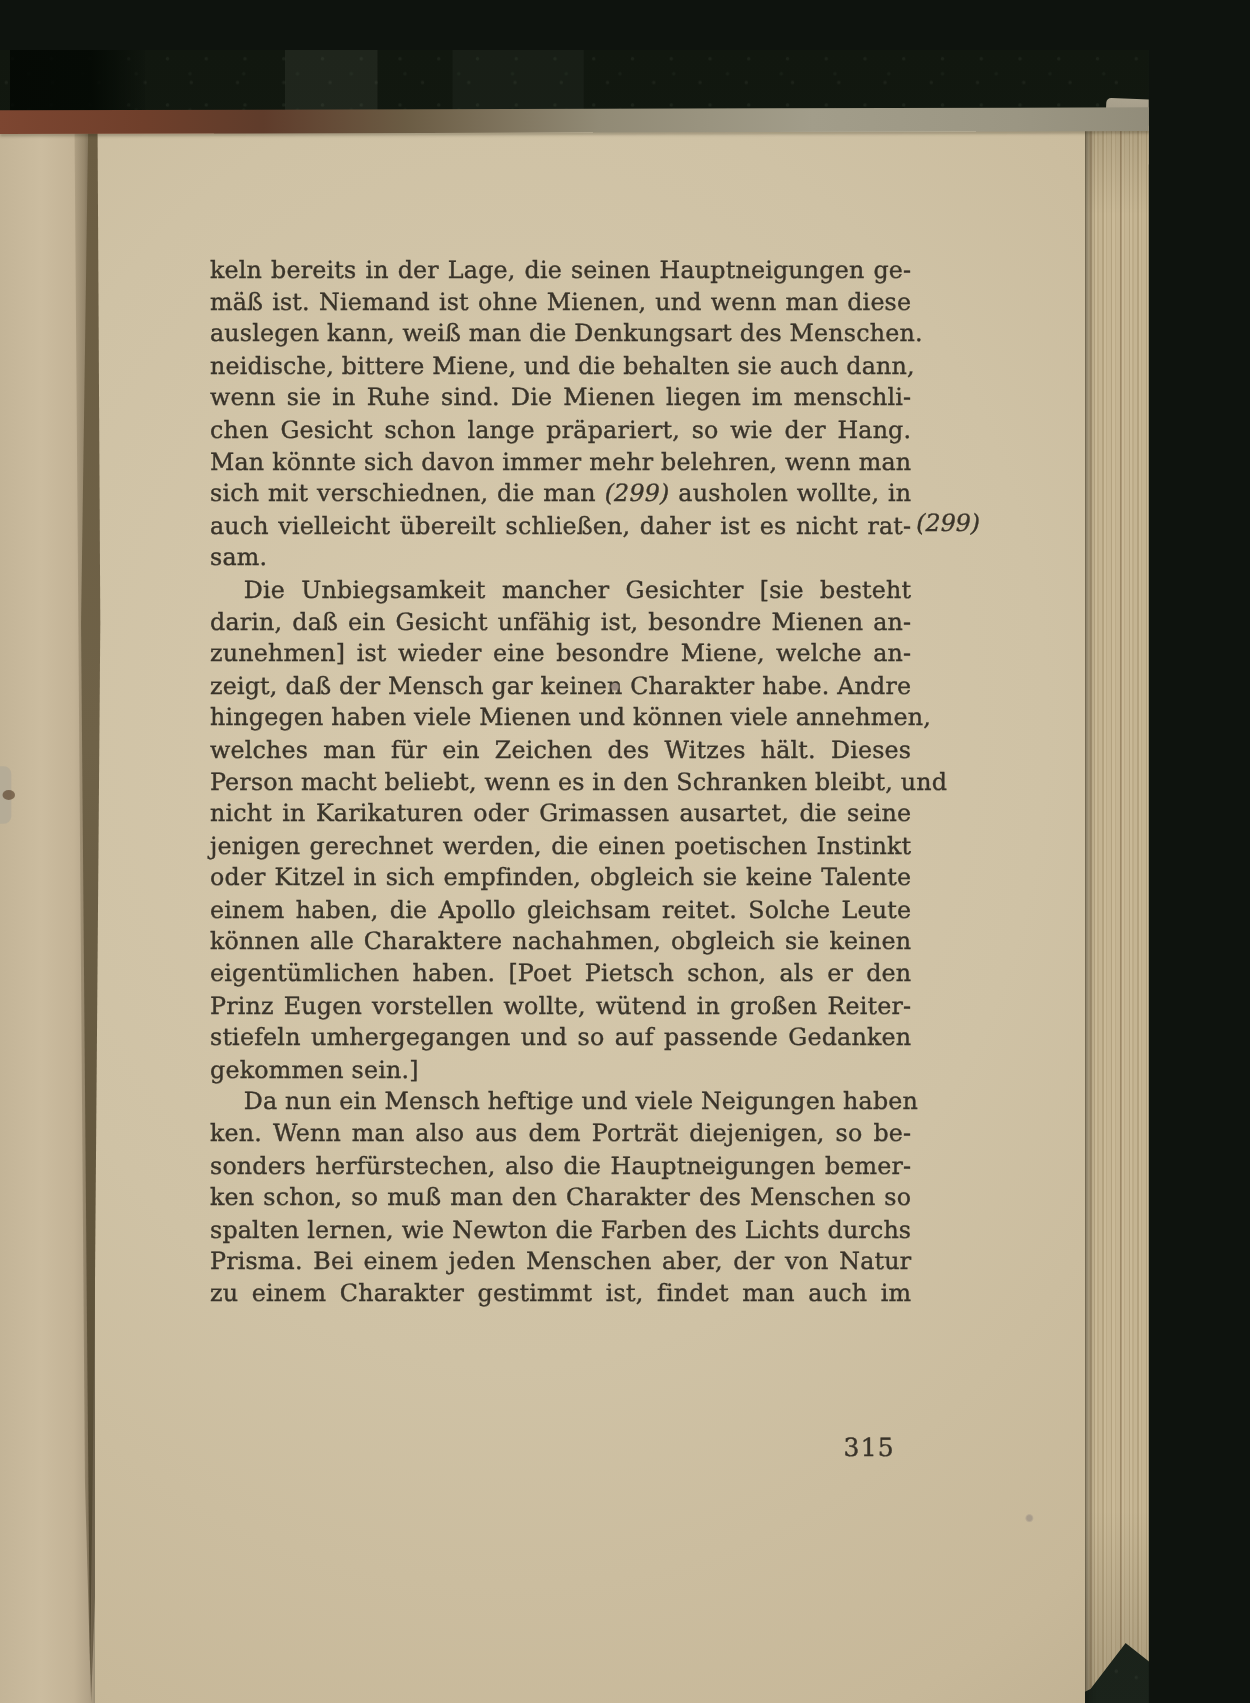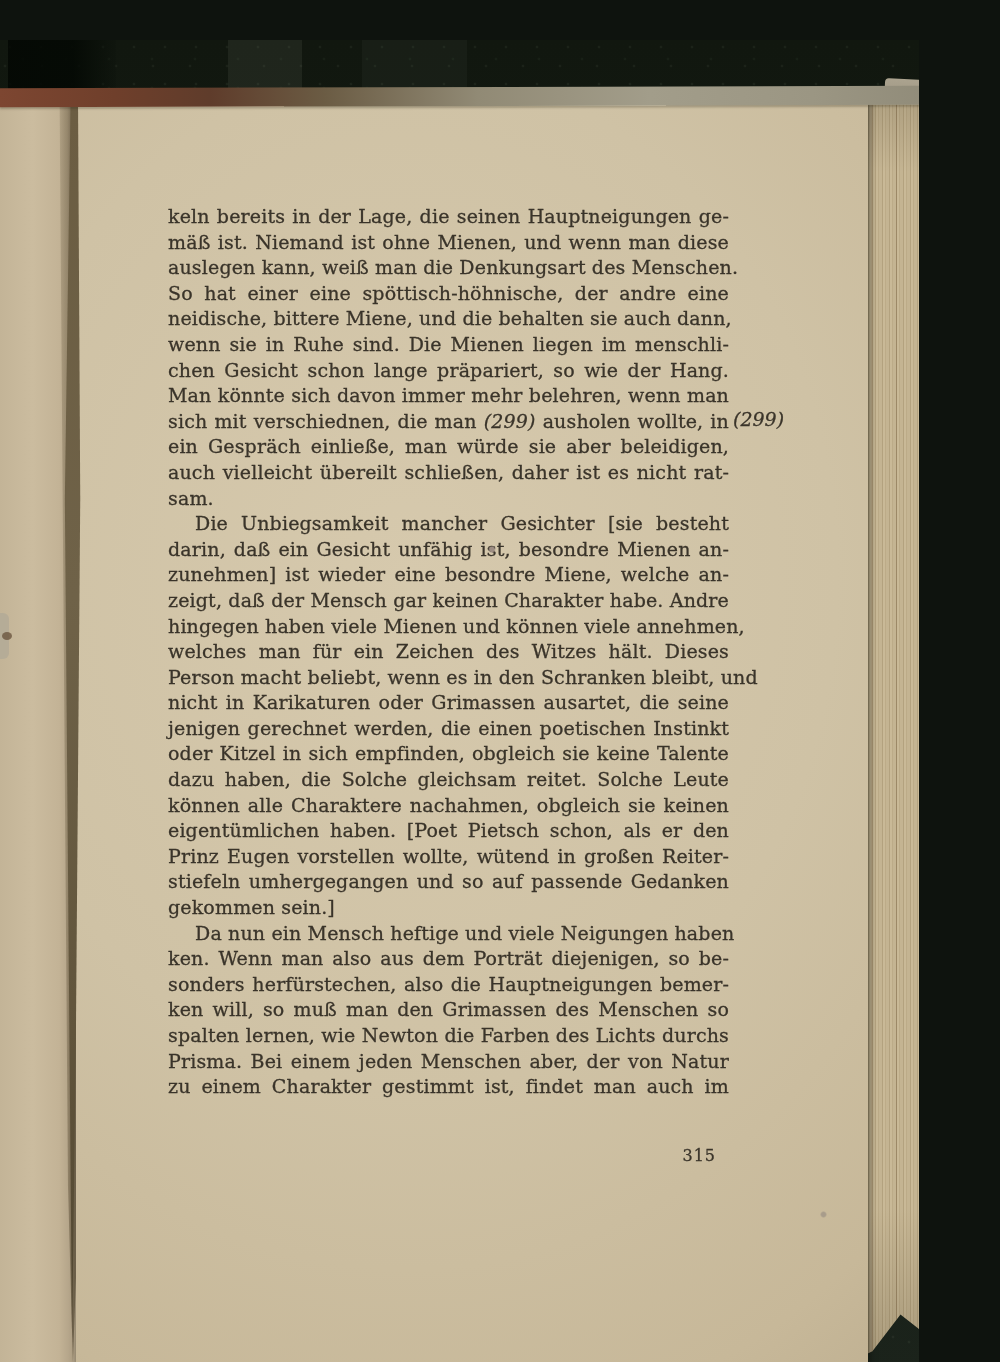--- a/index.html
+++ b/index.html
@@ -55,21 +55,21 @@
     box-shadow:0 2px 2px rgba(40,35,20,0.25);}
   
   .textblock{left:92px;top:106px;width:561px;color:#3a342a;font-size:19px;
     -webkit-text-stroke:0.3px #3a342a; letter-spacing:0.15px;}
   .tline{height:25.6px;line-height:25.6px;text-align:justify;text-align-last:justify;white-space:nowrap;}
   .tline.lastline{text-align-last:left;}
   .tline.indent{text-indent:27px;}
   .ref{font-style:italic;}
   .margin-note{left:657px;top:310px;width:70px;color:#3a342a;font-size:19px;font-style:italic;
     -webkit-text-stroke:0.3px #3a342a;}
-  .page-number{left:440px;top:1048px;width:200px;text-align:right;color:#3a342a;font-size:16px;
+  .page-number{left:440px;top:1048px;width:200px;text-align:right;color:#3a342a;font-size:20px;
     letter-spacing:1px;-webkit-text-stroke:0.3px #3a342a;}
   
   .mark-left{left:0;top:573px;width:9px;height:46px;background:#b3aa96;border-radius:0 6px 6px 0;opacity:.85;}
   .speck-a{left:412px;top:448px;width:8px;height:7px;border-radius:50%;
     background:radial-gradient(circle,#9d8d83 0 40%,rgba(157,141,131,0) 75%);}
   .speck-b{left:744px;top:1113px;width:7px;height:7px;border-radius:50%;
     background:radial-gradient(circle,#a89c8b 0 40%,rgba(168,156,139,0) 75%);}
   .speck-c{left:2px;top:592px;width:10px;height:8px;border-radius:50%;background:#6b5640;opacity:.8;}
 </style>
 </head>
@@ -85,49 +85,47 @@
   <div class="abs fore-edge"></div>
 
   <div class="abs facing-page"></div>
   <div class="abs gutter-soft"></div>
 
   <div class="abs page">
     <div class="abs textblock">
         <div class="tline">keln bereits in der Lage, die seinen Hauptneigungen ge-</div>
         <div class="tline">mäß ist.  Niemand ist ohne Mienen, und wenn man diese</div>
         <div class="tline">auslegen kann, weiß man die Denkungsart des Menschen.</div>
-        <div class="tline">So hat einer eine spöttisch-höhnische, der andre eine</div>
         <div class="tline">neidische, bittere Miene, und die behalten sie auch dann,</div>
         <div class="tline">wenn sie in Ruhe sind.  Die Mienen liegen im menschli-</div>
         <div class="tline">chen Gesicht schon lange präpariert, so wie der Hang.</div>
         <div class="tline">Man könnte sich davon immer mehr belehren, wenn man</div>
         <div class="tline"><span>sich mit verschiednen, die man </span><span class="ref">(299)</span><span> ausholen wollte, in</span></div>
-        <div class="tline">ein Gespräch einließe, man würde sie aber beleidigen,</div>
         <div class="tline">auch vielleicht übereilt schließen, daher ist es nicht rat-</div>
         <div class="tline lastline">sam.</div>
         <div class="tline indent">Die Unbiegsamkeit mancher Gesichter [sie besteht</div>
         <div class="tline">darin, daß ein Gesicht unfähig ist, besondre Mienen an-</div>
         <div class="tline">zunehmen] ist wieder eine besondre Miene, welche an-</div>
         <div class="tline">zeigt, daß der Mensch gar keinen Charakter habe.  Andre</div>
         <div class="tline">hingegen haben viele Mienen und können viele annehmen,</div>
         <div class="tline">welches man für ein Zeichen des Witzes hält.  Dieses</div>
         <div class="tline">Person macht beliebt, wenn es in den Schranken bleibt, und</div>
         <div class="tline">nicht in Karikaturen oder Grimassen ausartet, die seine</div>
         <div class="tline">jenigen gerechnet werden, die einen poetischen Instinkt</div>
         <div class="tline">oder Kitzel in sich empfinden, obgleich sie keine Talente</div>
-        <div class="tline">dazu haben, die Solche gleichsam reitet.  Solche Leute</div>
+        <div class="tline">einem haben, die Apollo gleichsam reitet.  Solche Leute</div>
         <div class="tline">können alle Charaktere nachahmen, obgleich sie keinen</div>
         <div class="tline">eigentümlichen haben.  [Poet Pietsch schon, als er den</div>
         <div class="tline">Prinz Eugen vorstellen wollte, wütend in großen Reiter-</div>
         <div class="tline">stiefeln umhergegangen und so auf passende Gedanken</div>
         <div class="tline lastline">gekommen sein.]</div>
         <div class="tline indent">Da nun ein Mensch heftige und viele Neigungen haben</div>
         <div class="tline">ken.  Wenn man also aus dem Porträt diejenigen, so be-</div>
         <div class="tline">sonders herfürstechen, also die Hauptneigungen bemer-</div>
-        <div class="tline">ken will, so muß man den Grimassen des Menschen so</div>
+        <div class="tline">ken schon, so muß man den Charakter des Menschen so</div>
         <div class="tline">spalten lernen, wie Newton die Farben des Lichts durchs</div>
         <div class="tline">Prisma.  Bei einem jeden Menschen aber, der von Natur</div>
         <div class="tline">zu einem Charakter gestimmt ist, findet man auch im</div>
       </div>
     <div class="abs margin-note">(299)</div>
     <div class="abs page-number">315</div>
     <div class="abs speck-a"></div>
     <div class="abs speck-b"></div>
   </div>
 

